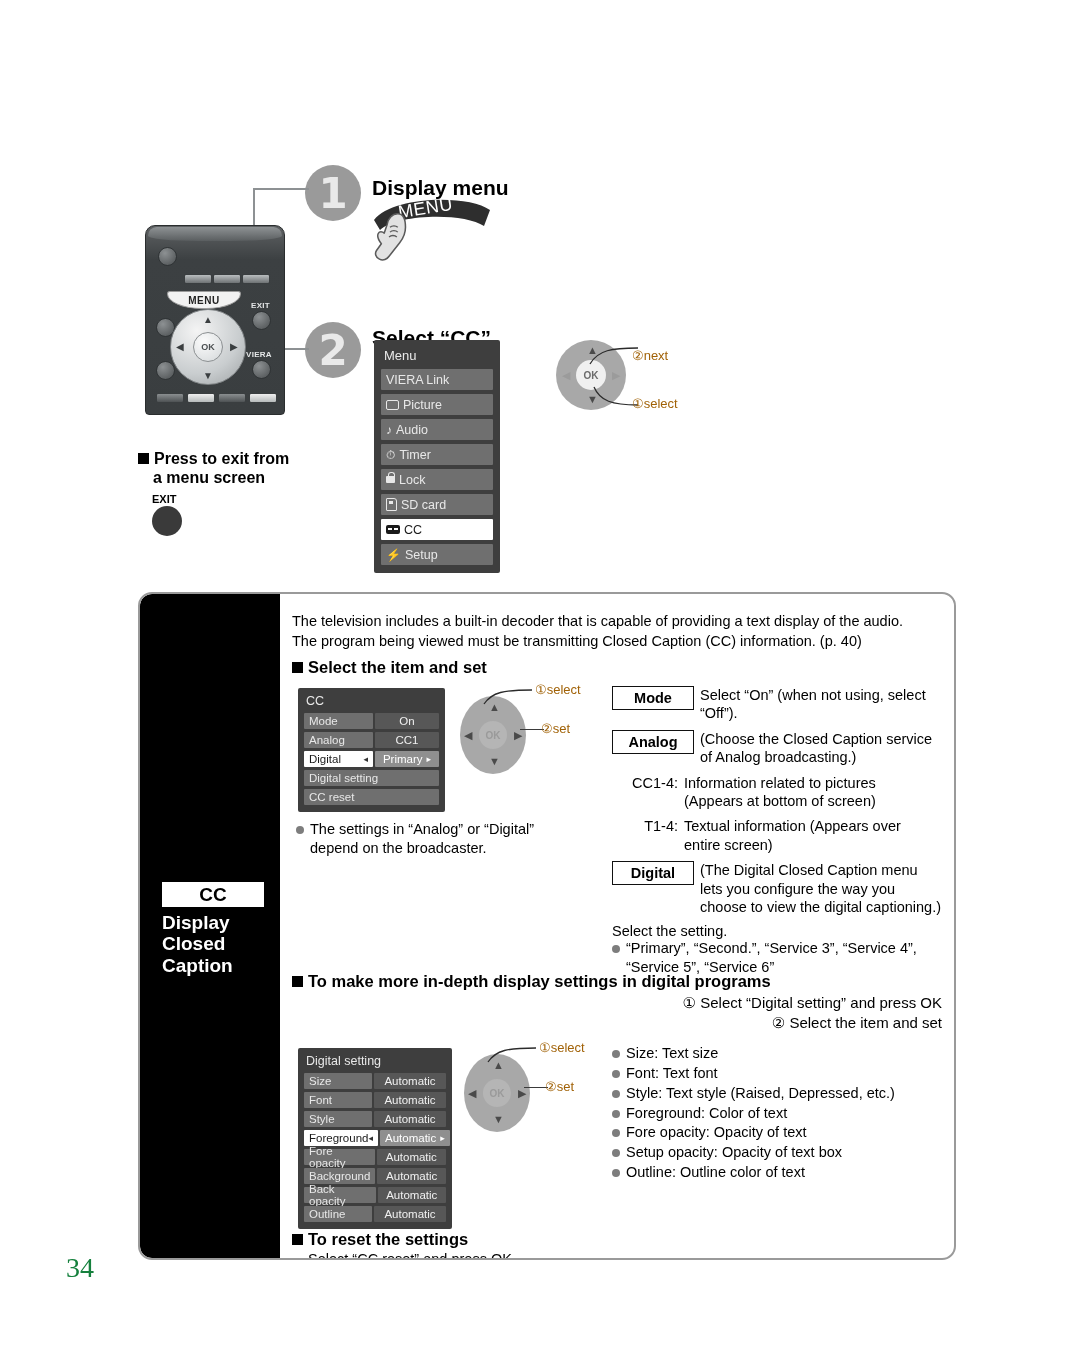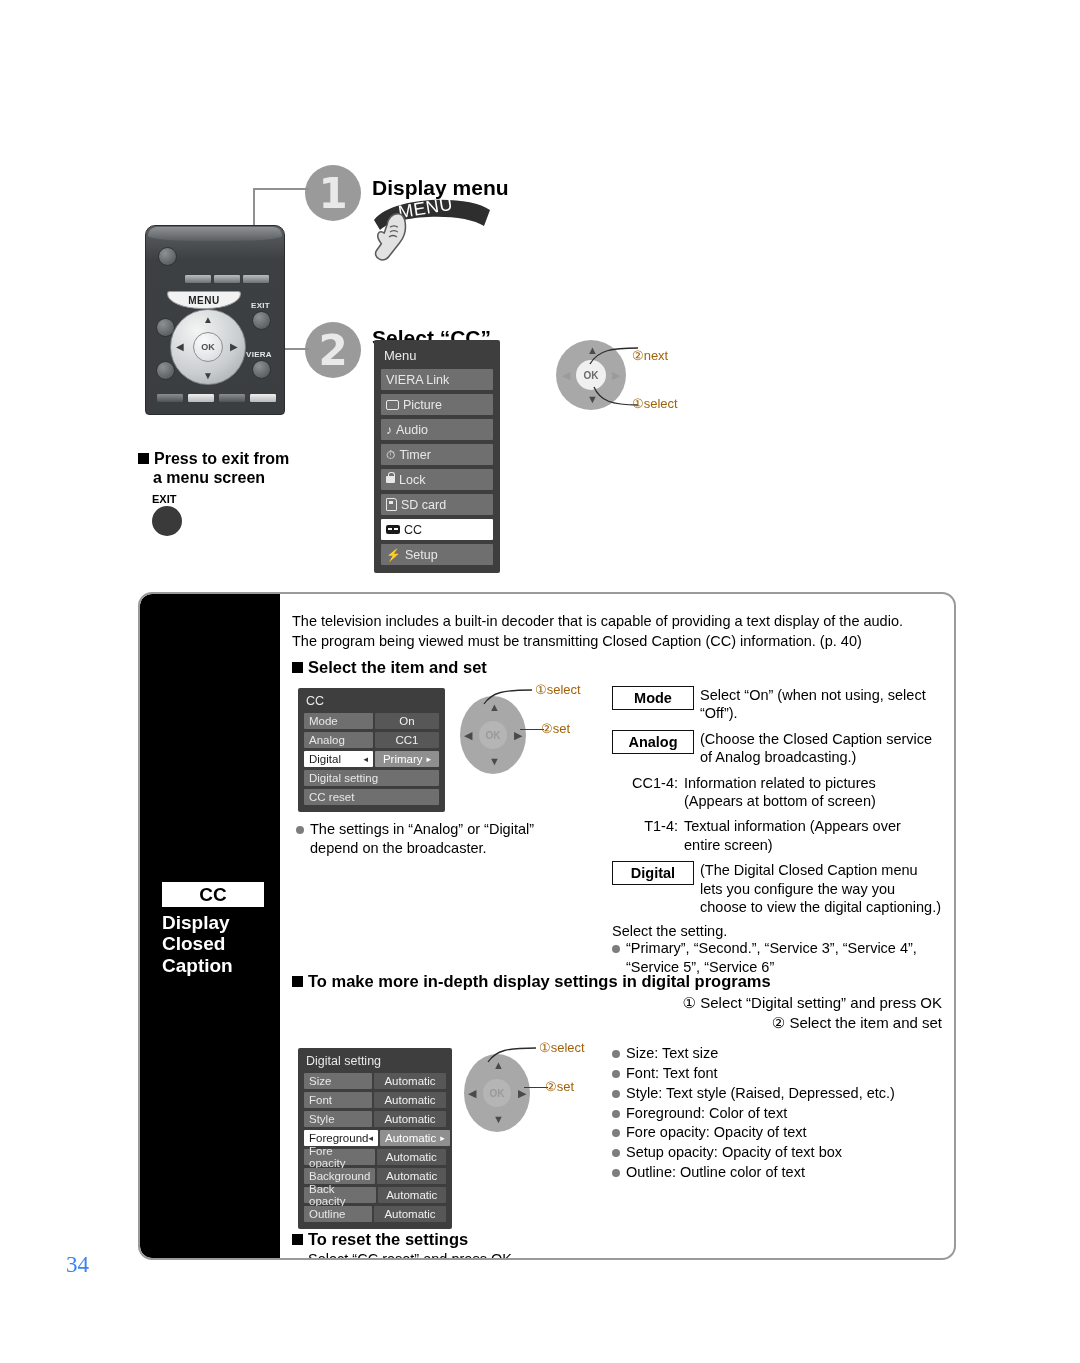--- a/index.html
+++ b/index.html
@@ -184,21 +184,21 @@
     padding:1px 8px;height:20px;display:flex;align-items:center;justify-content:center;
     flex:0 0 auto;
   }
   .def-key-plain{font-size:14.5px;flex:0 0 auto;text-align:right;}
   .def-val{font-size:14.5px;line-height:1.27;margin-left:6px;}
 
   .bul{display:flex;gap:6px;font-size:14.5px;line-height:1.3;margin-bottom:1px;}
   .dot{flex:0 0 auto;width:8px;height:8px;border-radius:50%;background:#7d7d7d;margin-top:6px;}
 
   #page-number{
-    position:absolute;left:66px;top:1252px;font-size:23px;color:#3b82f6;
+    position:absolute;left:66px;top:1252px;font-size:28px;color:#15803d;
     font-family:"Liberation Serif", serif;
   }
 </style>
 </head>
 <body>
 
 <div class="page">
 
 
   <div class="step-circle" style="left:305px;top:165px;">1</div>

